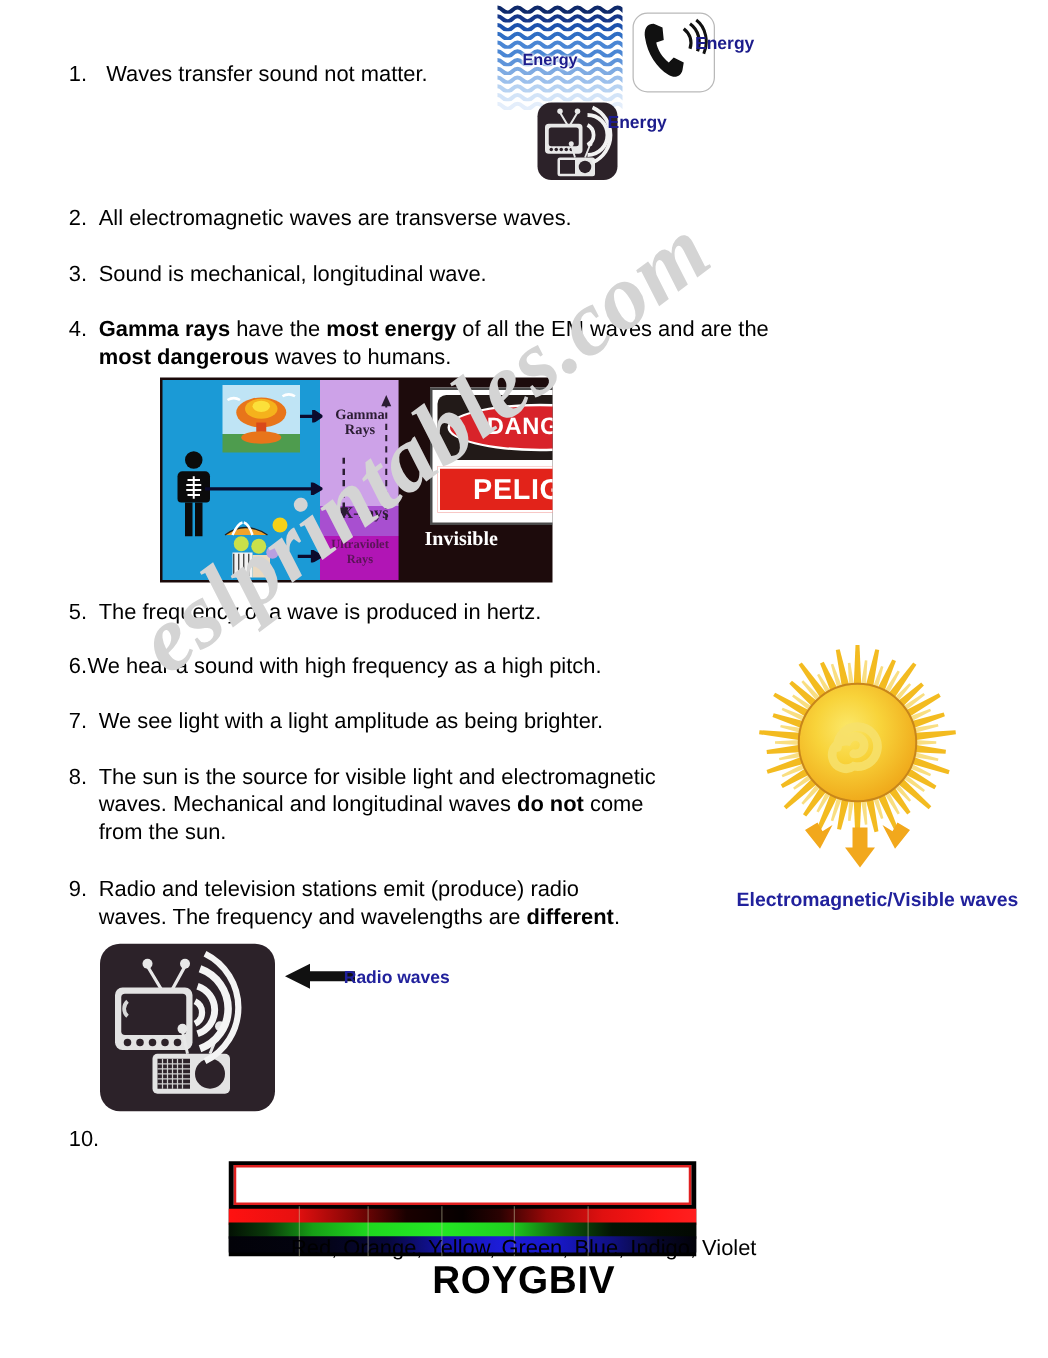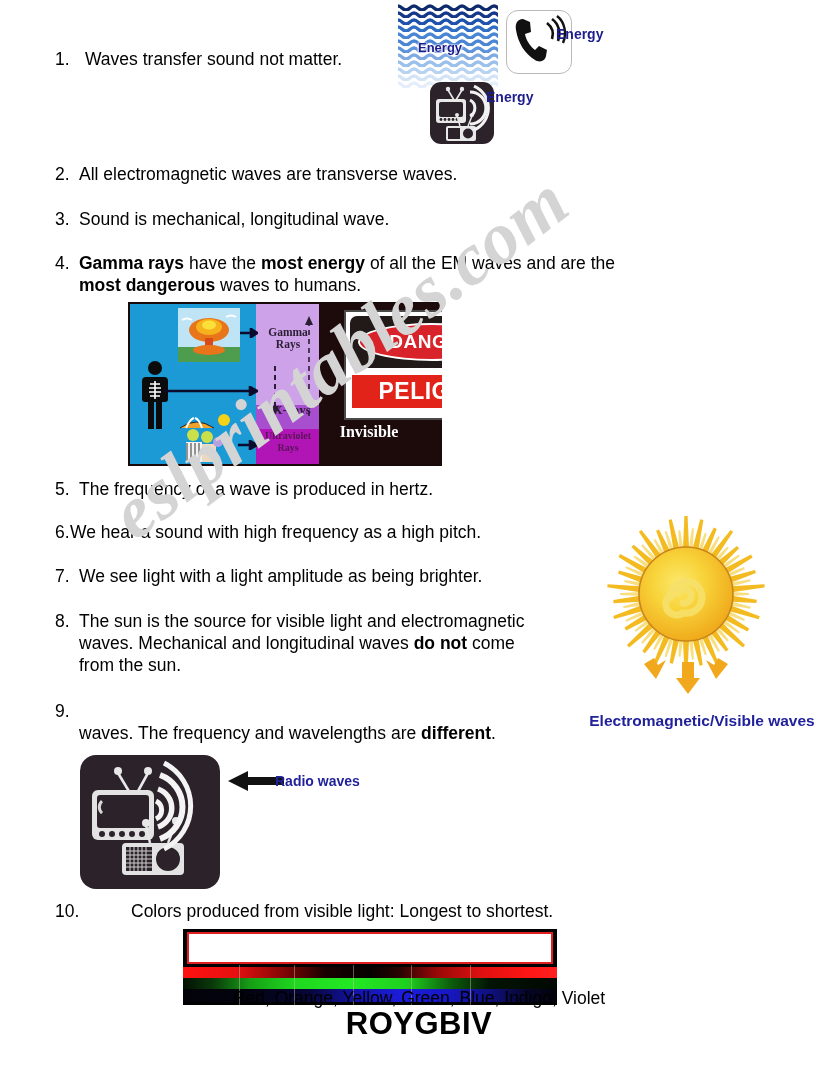--- a/index.html
+++ b/index.html
@@ -484,28 +484,27 @@
   <span class="txt" style="margin-left:24px;">
     <span>The sun is the source for visible light and electromagnetic</span><br>
     <span>waves.   Mechanical and longitudinal waves </span><b>do not</b><span> come</span><br>
     <span>from the sun.</span>
   </span>
 </div>
 
 <div class="item" style="left:55px; top:700px; width:520px;">
   <span class="num">9.</span>
   <span class="txt" style="margin-left:24px;">
-    <br>
+    <span>Radio and television stations emit (produce) radio</span><br>
     <span>waves.   The frequency and wavelengths are </span><b>different</b><span>.</span>
   </span>
 </div>
 
 <div class="item" style="left:55px; top:900px; width:620px;">
   <span class="num">10.</span>
-  <span class="txt" style="margin-left:76px;">Colors produced from visible light: Longest to shortest.</span>
 </div>
 
 <div id="em-figure">
   <div id="em-blue"></div>
   <div id="em-purple"></div>
   <div id="em-dark"></div>
 
   <div id="mushroom">
     <svg width="62" height="54" viewBox="0 0 62 54">
       <ellipse cx="31" cy="22" rx="20" ry="12" fill="#e8751a"></ellipse>

